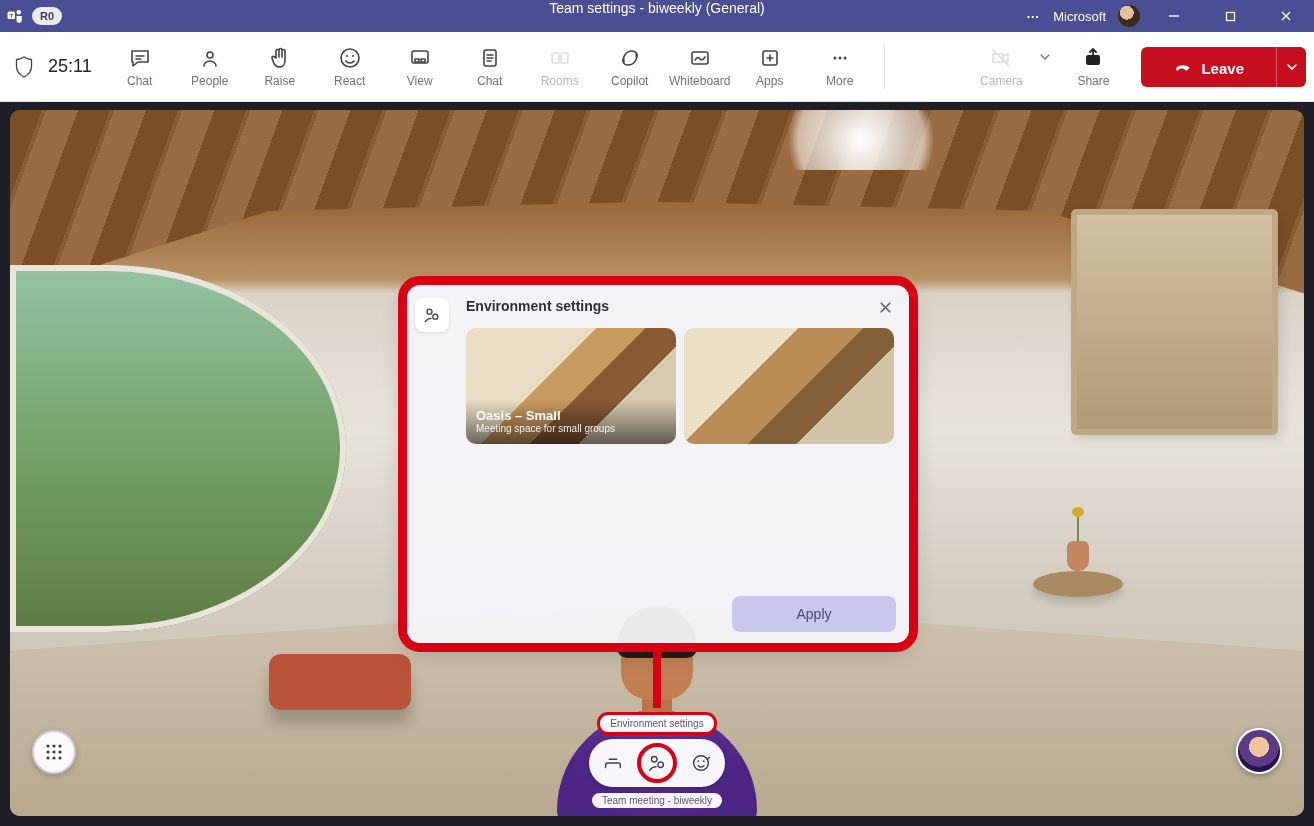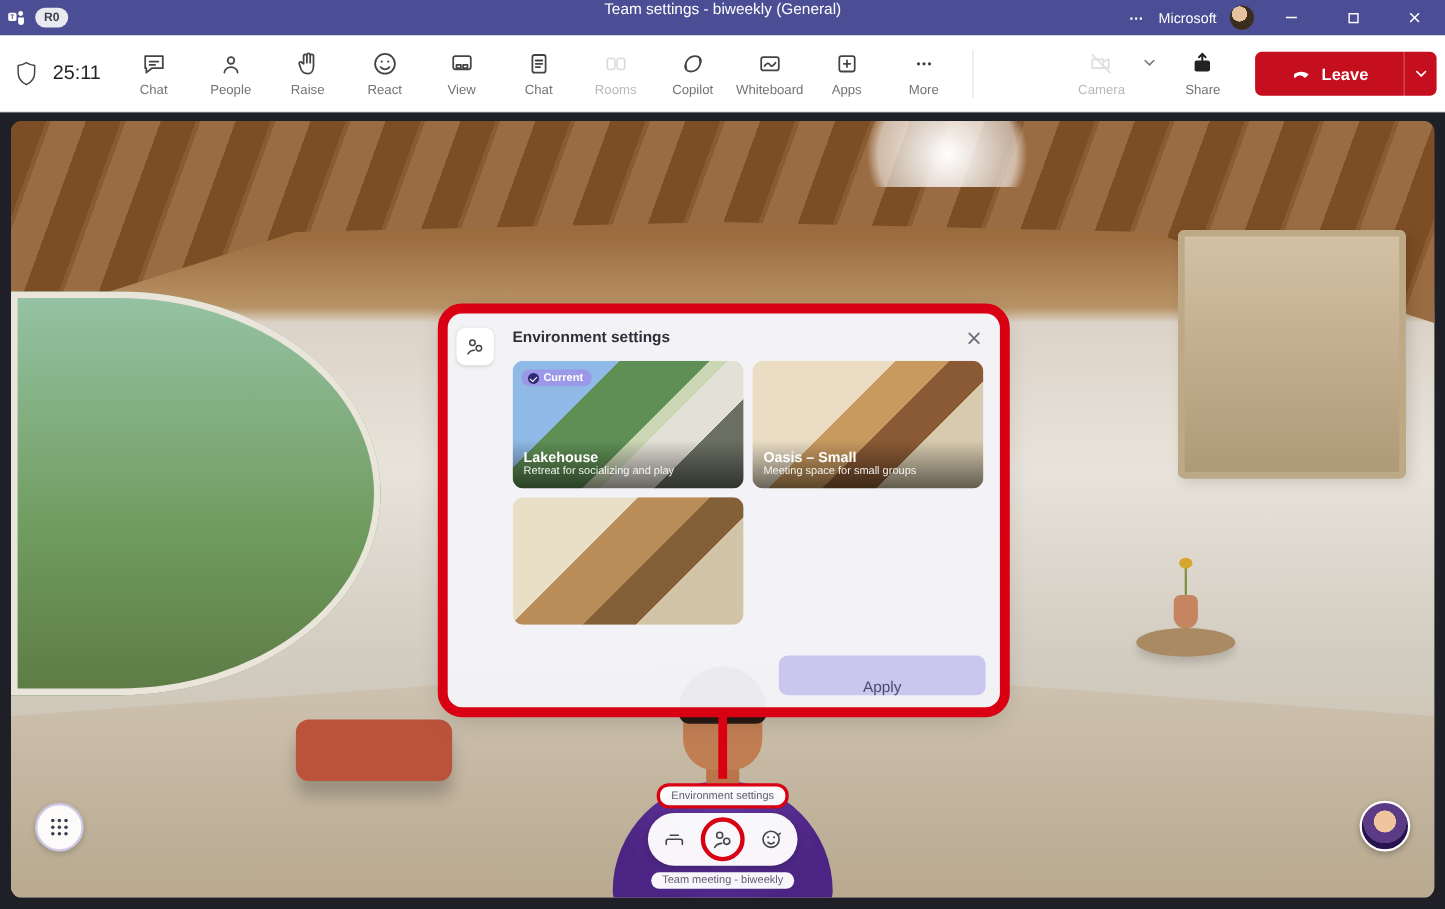--- a/index.html
+++ b/index.html
@@ -112,22 +112,22 @@
       background: linear-gradient(0deg,rgba(0,0,0,.55),rgba(0,0,0,0)); }
     .card .name { font-size: 13px; font-weight: 600; }
     .card .desc { font-size: 10px; opacity: .92; }
     .current-chip { position: absolute; left: 8px; top: 8px; display: flex; align-items: center; gap: 4px;
       background: #9b98e8; color: #fff; border-radius: 10px; padding: 2px 8px 2px 6px; font-size: 10px; font-weight: 600; }
     .current-chip .dot { width: 10px; height: 10px; background: #2d2972; border-radius: 50%; position: relative; }
     .current-chip .dot::after { content: ""; position: absolute; left: 2px; top: 3px; width: 5px; height: 3px; border-left: 1.5px solid #fff; border-bottom: 1.5px solid #fff; transform: rotate(-45deg); }
     .lakehouse-bg { background: linear-gradient(135deg,#8fb9e6 0 30%,#5f8f55 30% 55%,#cbd6b4 55% 60%,#e3e0d6 60% 75%,#6a6f62 75% 100%); }
     .oasis-s-bg { background: linear-gradient(135deg,#eaddc4 0 40%,#c99a5f 40% 55%,#8a5a35 55% 70%,#d7caaf 70% 100%); }
     .oasis-l-bg { background: linear-gradient(135deg,#e9dfc7 0 35%,#ba8c57 35% 55%,#846038 55% 70%,#d2c4a6 70% 100%); }
-    .apply-btn { position: absolute; right: 14px; bottom: 12px; width: 188px; height: 36px; border-radius: 8px;
-      display: flex; align-items: flex-end; justify-content: center; font-size: 14px; font-weight: 500;
+    .apply-btn { position: absolute; right: 14px; bottom: 12px; width: 164px; height: 36px; border-radius: 8px;
+      display: flex; align-items: center; justify-content: center; font-size: 14px; font-weight: 500;
       background: #c9c7ed; color: #4a4970; cursor: pointer; }
 
     
     svg { display: block; }
     .ic-stroke { stroke: #444; stroke-width: 1.6; fill: none; stroke-linecap: round; stroke-linejoin: round; }
     .ic-stroke.disabled { stroke: #b8b8b8; }
   </style>
 </head>
 <body>
 
@@ -373,31 +373,20 @@
   <div class="dialog-main">
     <div class="dialog-title">Environment settings</div>
     <div class="dialog-x">
       <svg width="13" height="13" viewBox="0 0 12 12">
           <path d="M2 2l8 8M10 2l-8 8" stroke="#6a6a76" stroke-width="1.5" stroke-linecap="round"></path>
         </svg>
     </div>
 
     <div class="cards" id="env-cards">
         <div class="card">
-          <div class="bg lakehouse-bg"></div>
-          <div class="current-chip">
-            <span class="dot"></span>
-            <span>Current</span>
-          </div>
-          <div class="overlay">
-            <div class="name">Lakehouse</div>
-            <div class="desc">Retreat for socializing and play</div>
-          </div>
-        </div>
-        <div class="card">
           <div class="bg oasis-s-bg"></div>
           <div class="overlay">
             <div class="name">Oasis – Small</div>
             <div class="desc">Meeting space for small groups</div>
           </div>
         </div>
         <div class="card">
           <div class="bg oasis-l-bg"></div>
         </div>
       </div>

